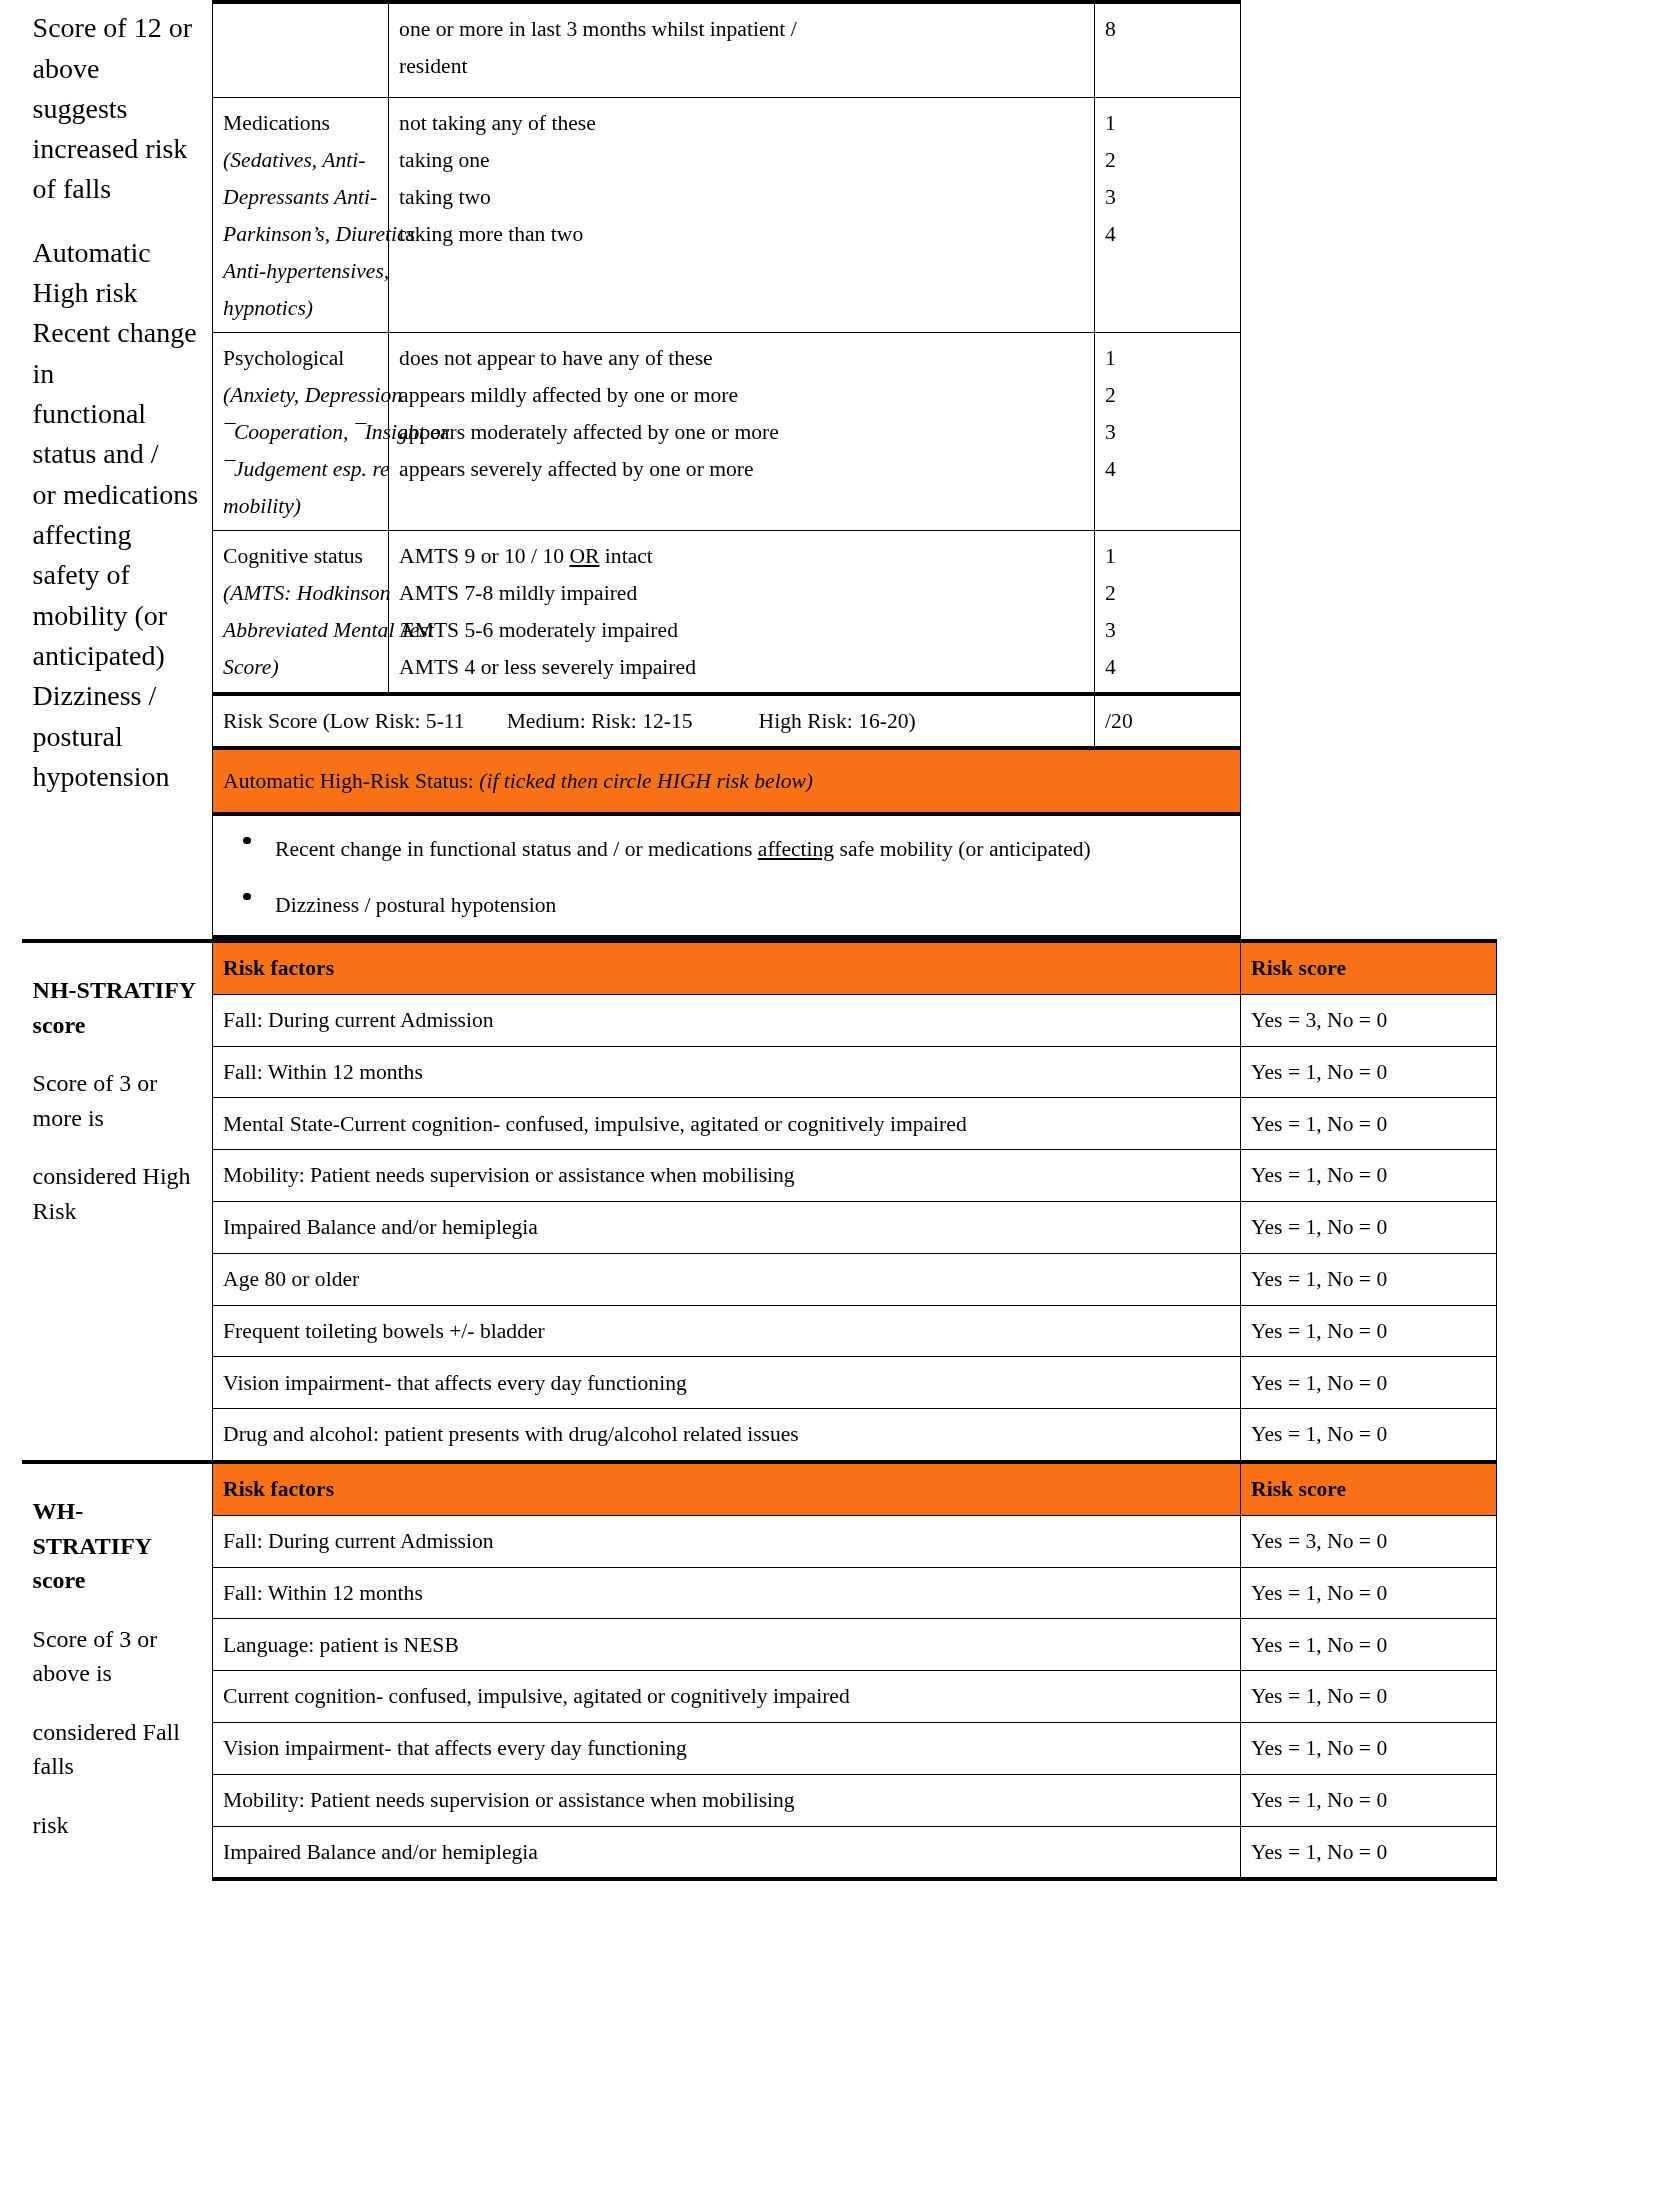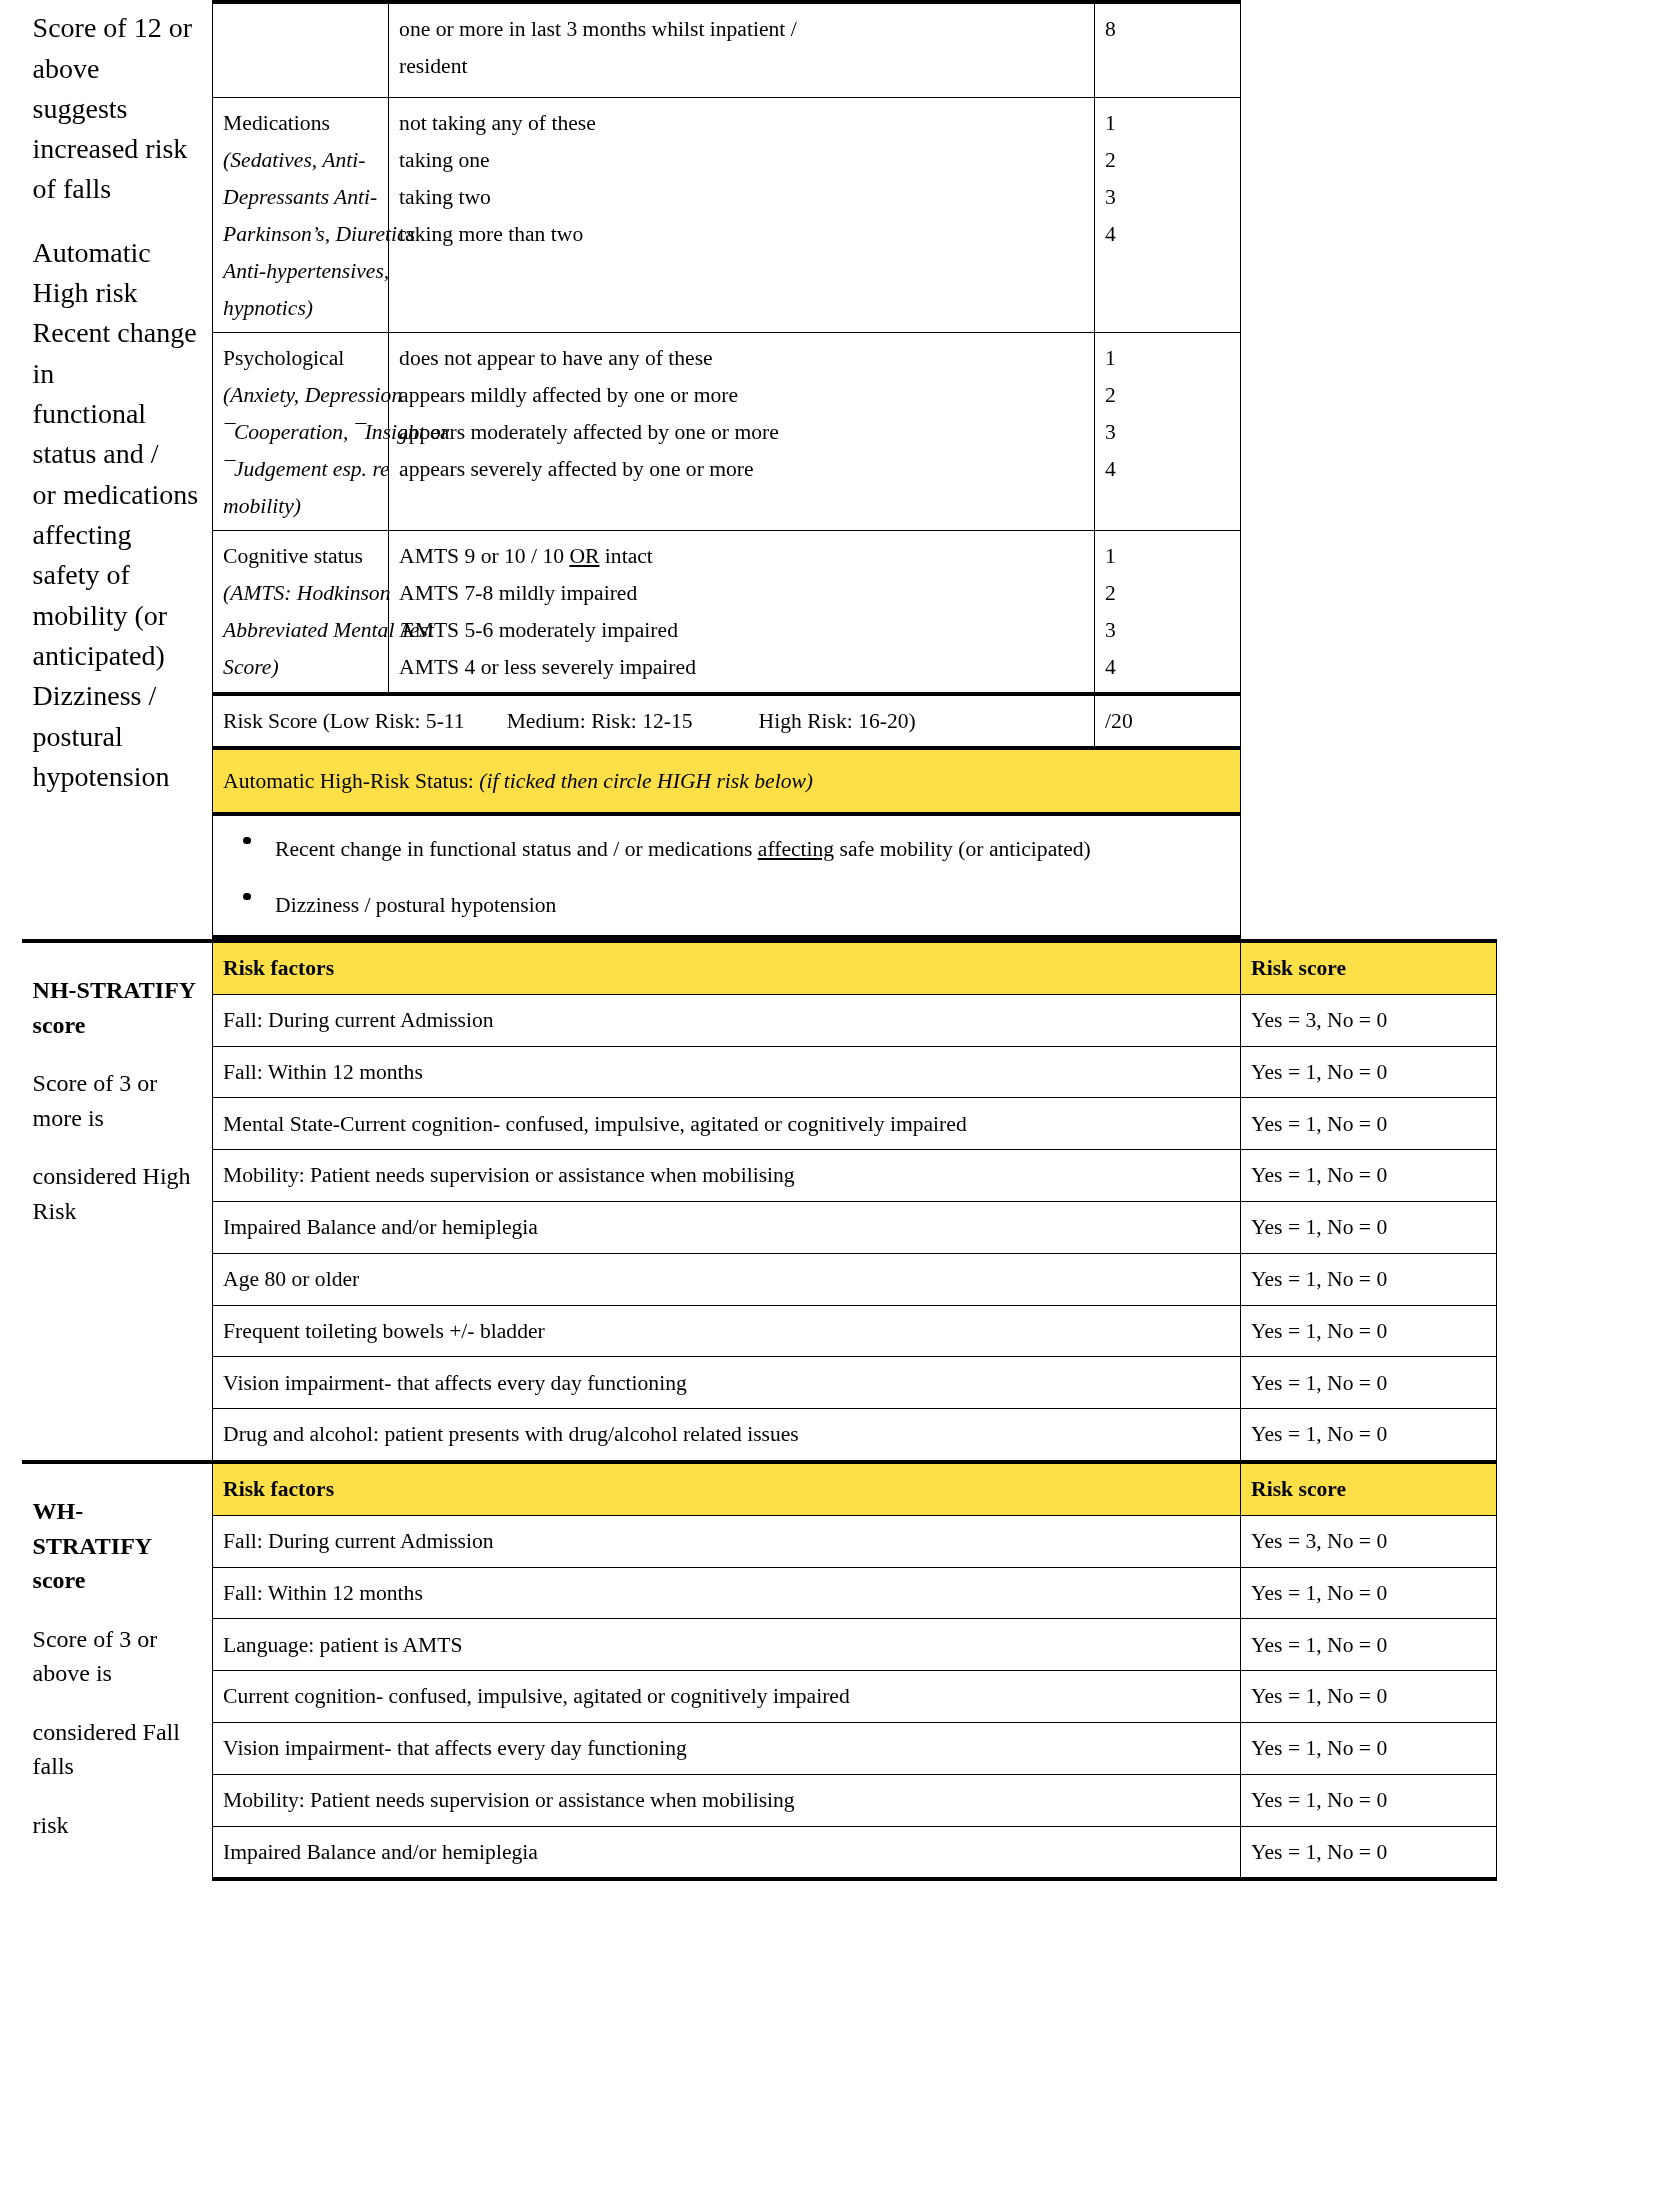--- a/index.html
+++ b/index.html
@@ -27,21 +27,21 @@
   }
 
   
   .bt-thick{border-top:4.9px solid #000;}
   .bb-thick{border-bottom:4.9px solid #000;}
   .bb-thin{border-bottom:1.8px solid #000;}
   .bl-thin{border-left:1.8px solid #000;}
   .br-thin{border-right:1.8px solid #000;}
   .nb{border:0;}
 
-  .shade{background:#fde047;}
+  .shade{background:#f97316;}
   .i{font-style:italic;}
   .u{text-decoration:underline;}
 
   
   .leftcol{
     width:190px;
     font-size:28px;
     line-height:1.44;
     padding:2.6px 8px 2.6px 12.3px;
   }
@@ -342,21 +342,21 @@
     <td class="bb-thin bl-thin br-thin rowcell">Fall: During current Admission</td>
     <td class="bb-thin br-thin rowcell">Yes = 3, No = 0</td>
     <td class="nb"></td>
   </tr>
   <tr>
     <td class="bb-thin bl-thin br-thin rowcell">Fall: Within 12 months</td>
     <td class="bb-thin br-thin rowcell">Yes = 1, No = 0</td>
     <td class="nb"></td>
   </tr>
   <tr>
-    <td class="bb-thin bl-thin br-thin rowcell">Language: patient is AMTS</td>
+    <td class="bb-thin bl-thin br-thin rowcell">Language: patient is NESB</td>
     <td class="bb-thin br-thin rowcell">Yes = 1, No = 0</td>
     <td class="nb"></td>
   </tr>
   <tr>
     <td class="bb-thin bl-thin br-thin rowcell tall">Current cognition- confused, impulsive, agitated or cognitively impaired</td>
     <td class="bb-thin br-thin rowcell">Yes = 1, No = 0</td>
     <td class="nb"></td>
   </tr>
   <tr>
     <td class="bb-thin bl-thin br-thin rowcell">Vision impairment- that affects every day functioning</td>

